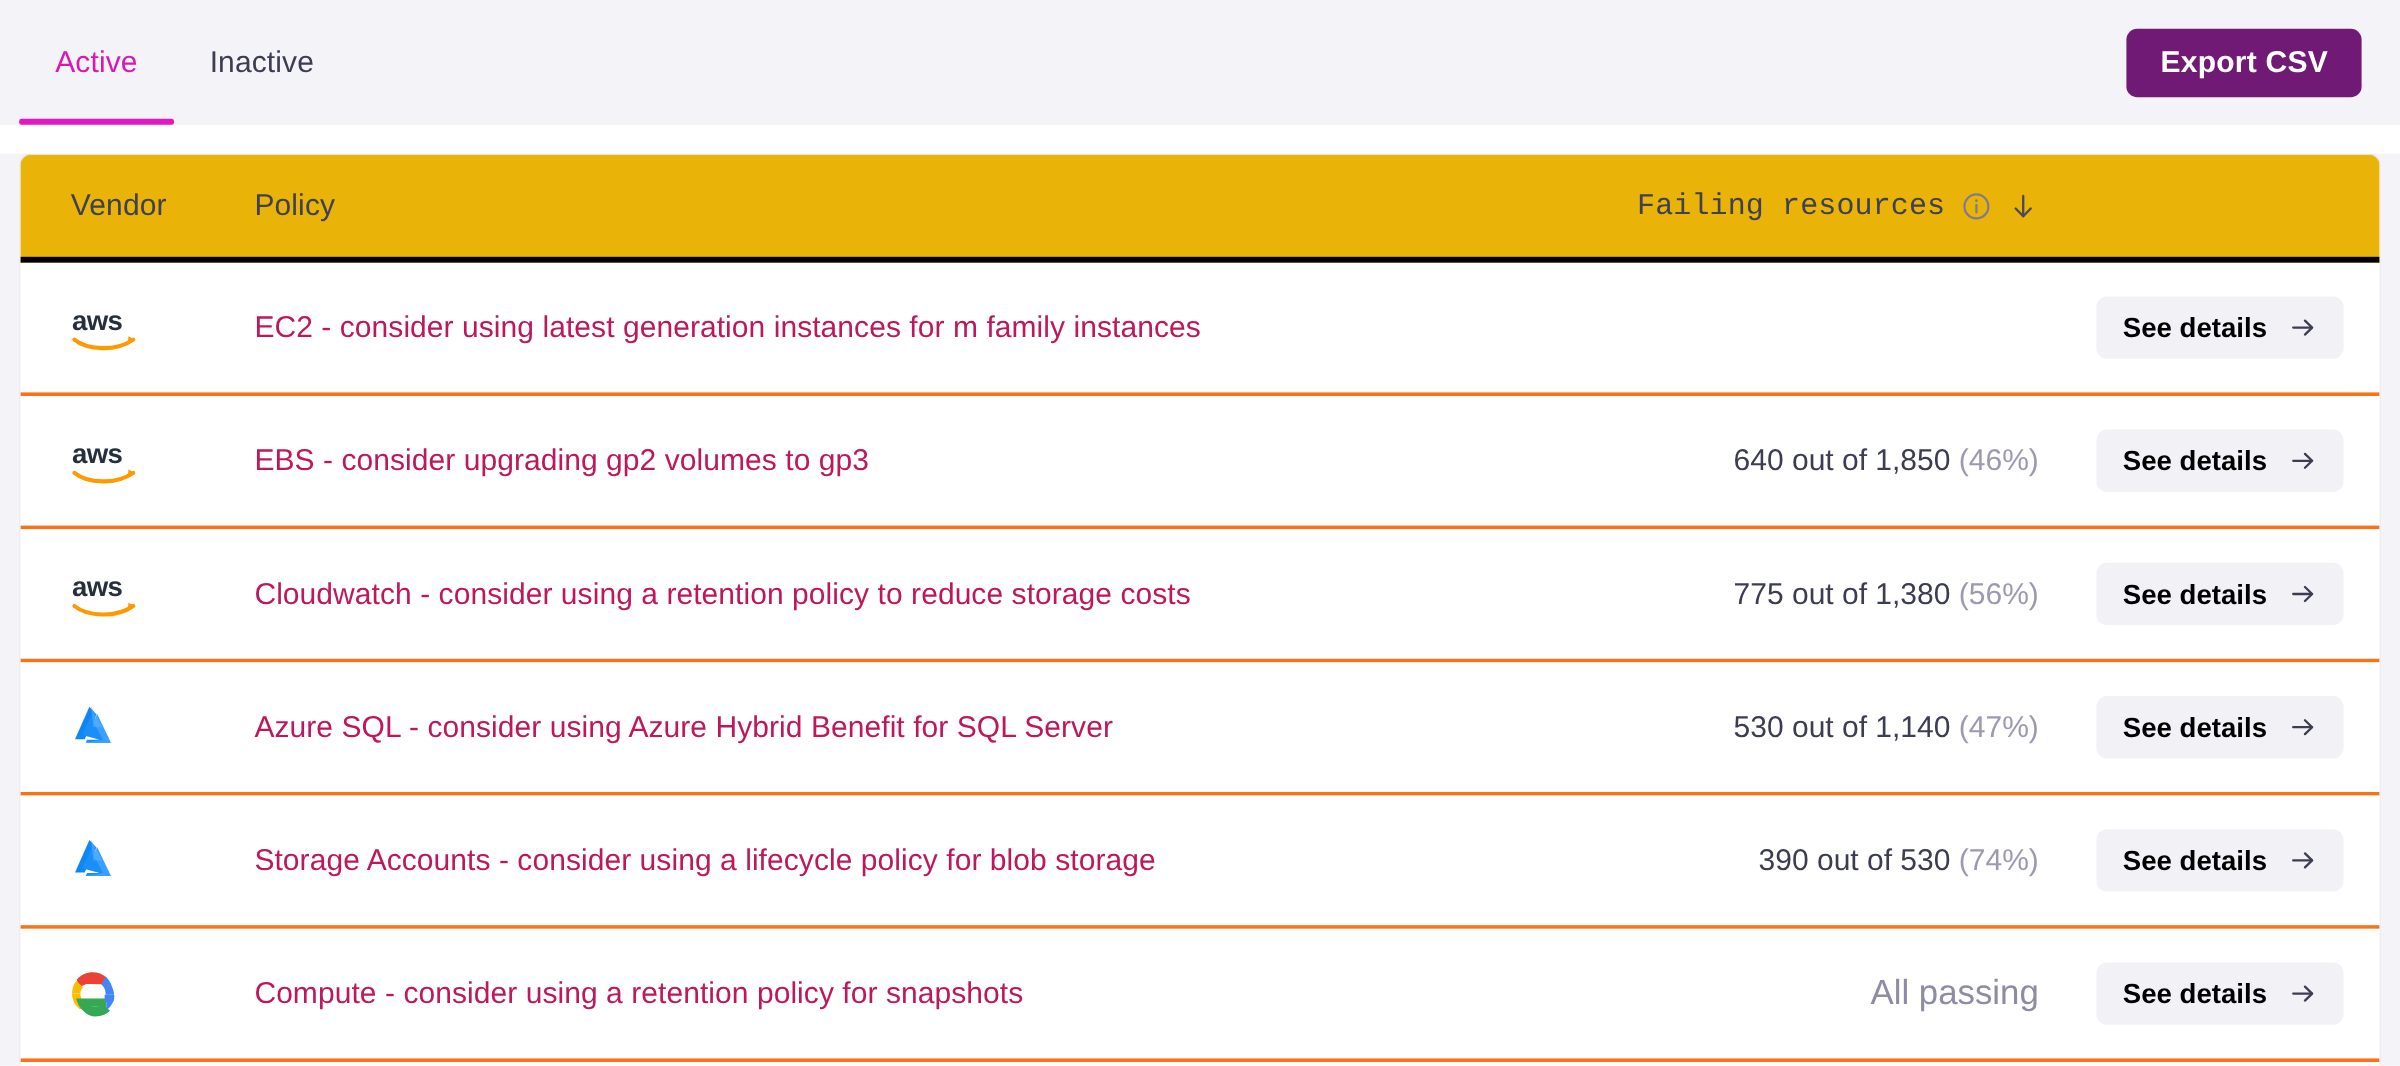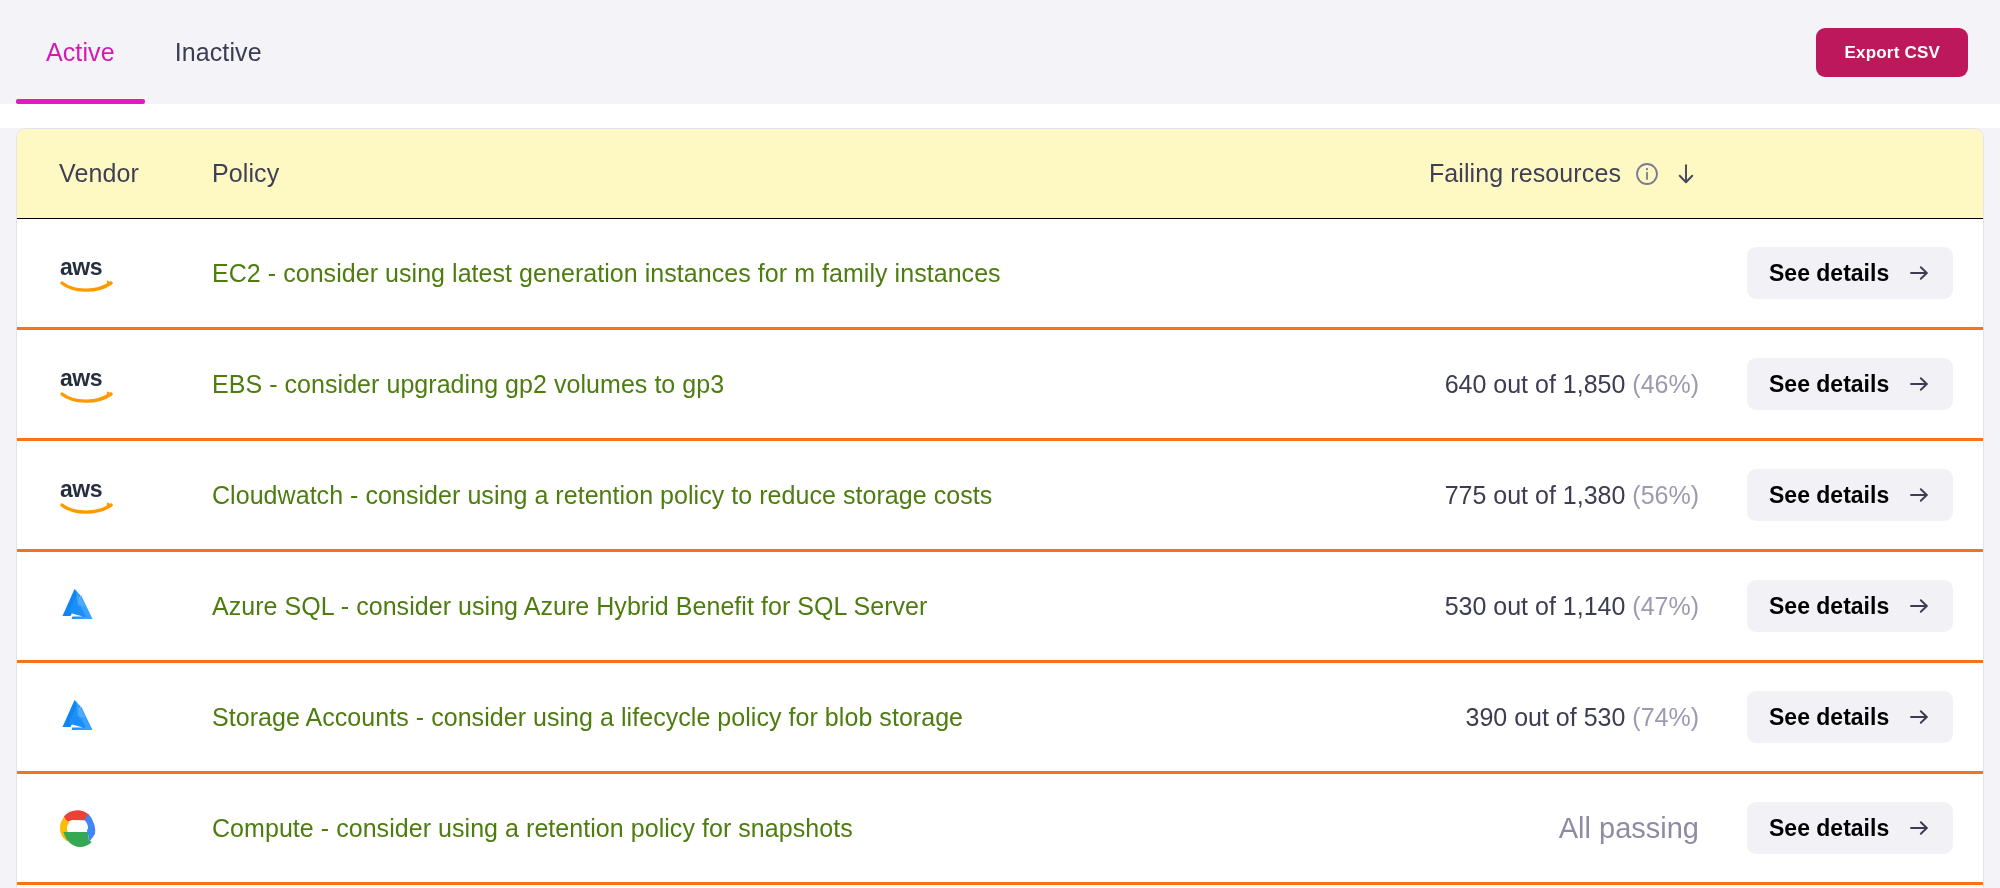--- a/index.html
+++ b/index.html
@@ -63,26 +63,26 @@
 
   .export-wrap {
     margin-left: auto;
     display: flex;
     align-items: center;
     height: 104px;
     padding-right: 16px;
   }
 
   .export-btn {
-    background: #be185d;
+    background: #701a75;
     color: #ffffff;
     border: none;
     border-radius: 9px;
     font-family: "Liberation Sans", sans-serif;
-    font-size: 17px;
+    font-size: 25px;
     font-weight: bold;
     letter-spacing: 0.2px;
     padding: 16px 28px;
     cursor: pointer;
     line-height: 1;
   }
 
   
   .spacer-band {
     height: 24px;
@@ -97,40 +97,41 @@
     border-radius: 10px 10px 0 0;
     background: #ffffff;
     overflow: hidden;
     height: 760px;
   }
 
   .thead {
     display: flex;
     align-items: center;
     height: 90px;
-    background: #fef9c3;
-    border-bottom: 1px solid #000000;
+    background: #eab308;
+    border-bottom: 5px solid #000000;
   }
 
   .col-vendor  { width: 155px; padding-left: 42px; flex: none; }
   .col-policy  { flex: 1 1 auto; padding-left: 40px; }
   .col-failing { width: 430px; flex: none; text-align: right; padding-right: 24px; }
   .col-action  { width: 260px; flex: none; padding-left: 24px; }
 
   .th {
     font-size: 25px;
     color: #3f3f55;
     letter-spacing: 0.1px;
   }
 
   .th-failing {
     display: flex;
     align-items: center;
     justify-content: flex-end;
     gap: 13px;
+    font-family: Liberation Mono, monospace;
   }
 
   .info-icon,
   .sort-icon {
     display: inline-flex;
     align-items: center;
     justify-content: center;
     flex: none;
   }
 
@@ -143,21 +144,21 @@
     background: #ffffff;
   }
 
   .vendor-cell {
     display: flex;
     align-items: center;
   }
 
   .policy-text {
     font-size: 25px;
-    color: #4d7c0f;
+    color: #be185d;
     letter-spacing: 0.05px;
     white-space: nowrap;
   }
 
   .failing-text {
     font-size: 25px;
     color: #3c3c52;
     white-space: nowrap;
   }
 

